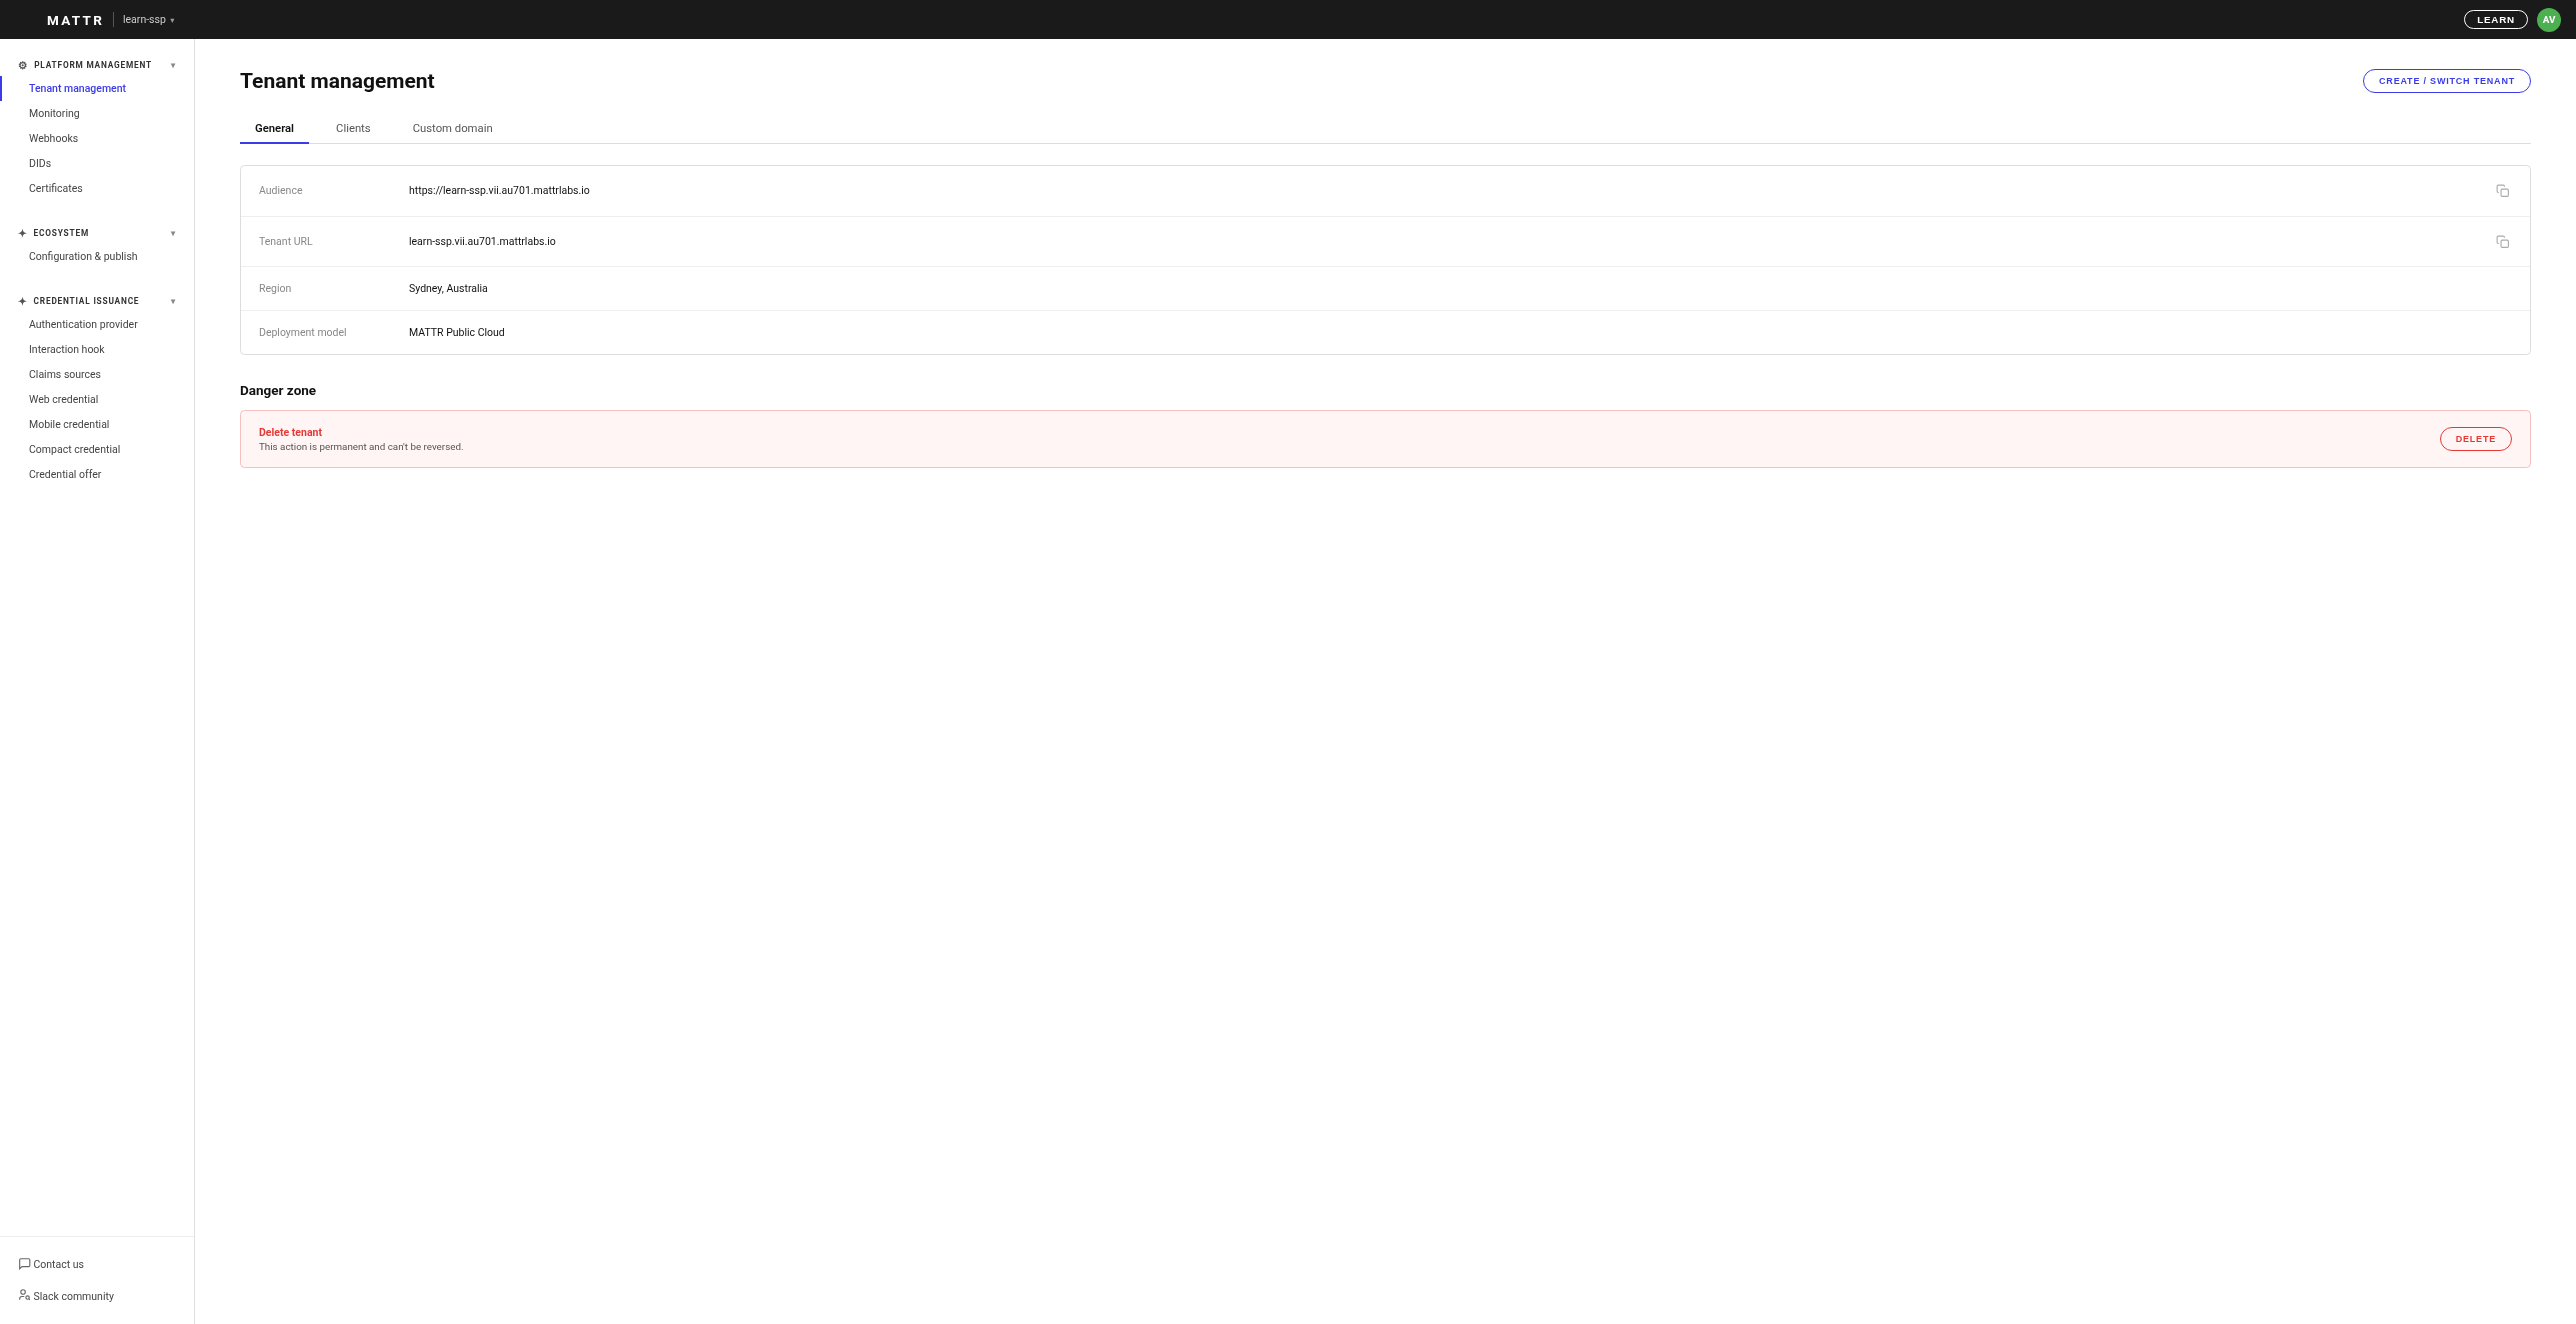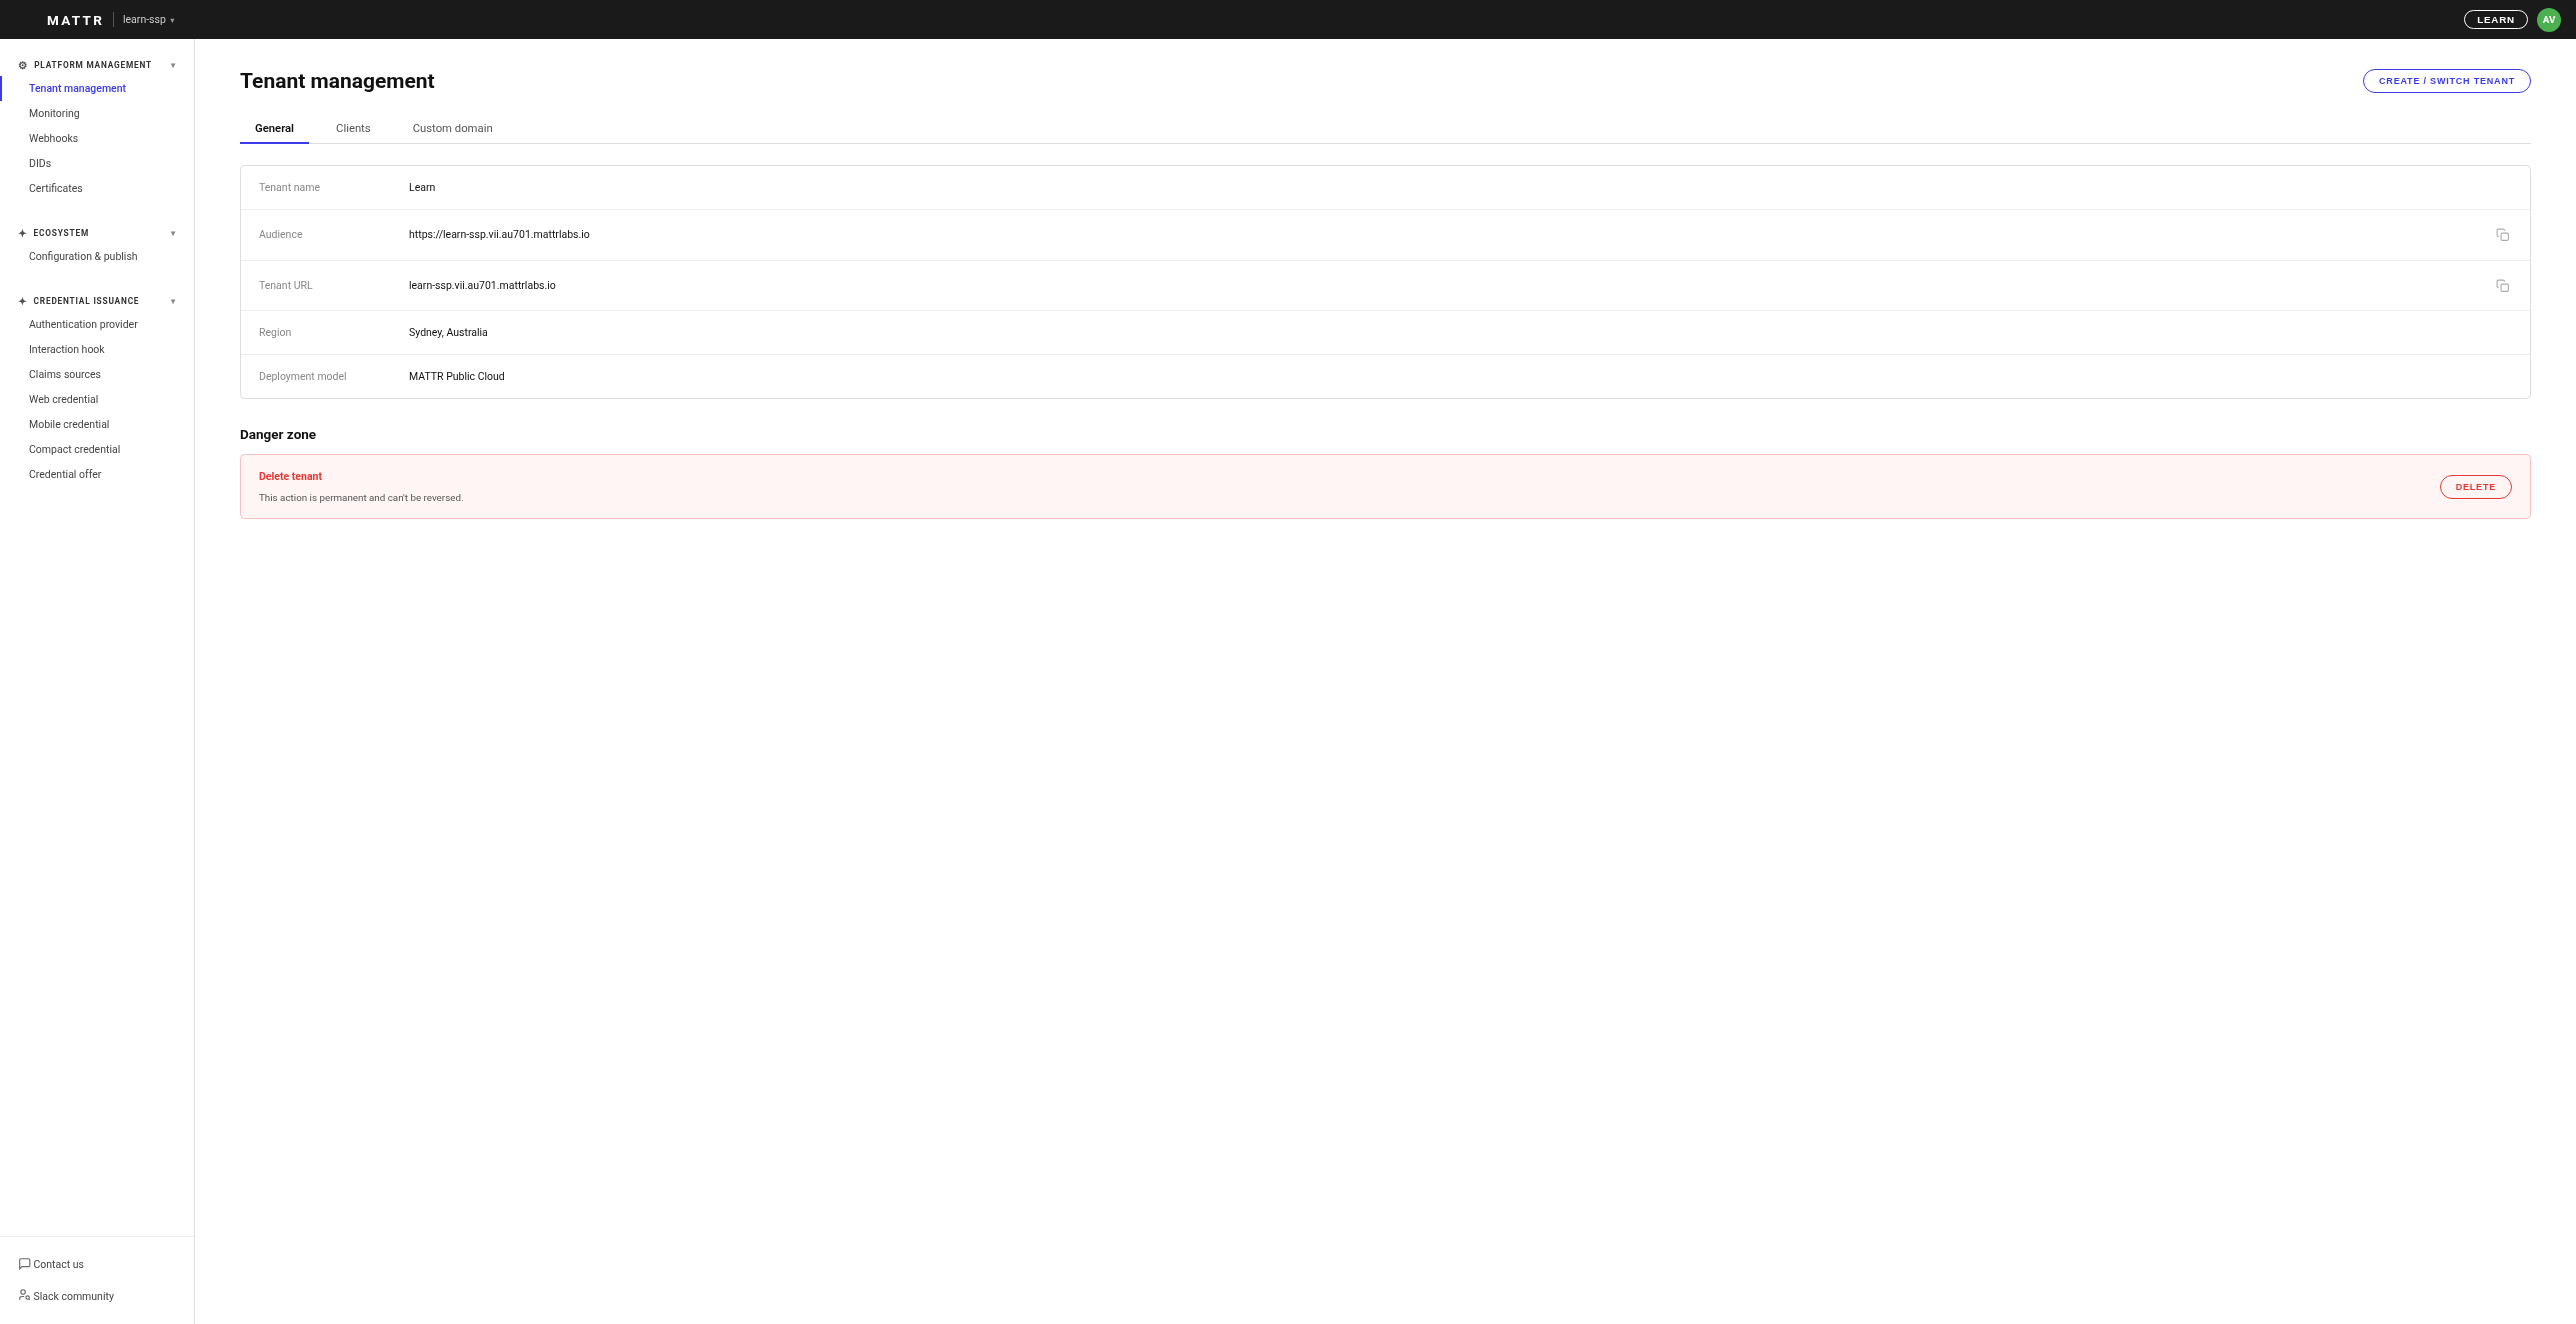--- a/index.html
+++ b/index.html
@@ -180,21 +180,21 @@
       border-radius: 4.5px;
       display: flex;
       align-items: center;
       padding: 15px 18px;
       justify-content: space-between;
     }
     .danger-text-title {
       font-size: 10.5px;
       font-weight: 700;
       color: #e53935;
-      margin-bottom: 9px;
+      margin-bottom: 2px;
     }
     .danger-text-desc {
       font-size: 9.8px;
       color: #555;
     }
     .delete-btn {
       border: 1.5px solid #e53935;
       border-radius: 15px;
       color: #e53935;
       background: transparent;
@@ -321,24 +321,20 @@
     </div>
 
     <div class="tabs">
       <div class="tab active">General</div>
       <div class="tab">Clients</div>
       <div class="tab">Custom domain</div>
     </div>
 
     <div class="info-card">
 
-      <div class="info-row">
-        <span class="info-label">Tenant name</span>
-        <span class="info-value">Learn</span>
-      </div>
 
       <div class="info-row">
         <span class="info-label">Audience</span>
         <span class="info-value">https://learn-ssp.vii.au701.mattrlabs.io</span>
         <button class="copy-btn" title="Copy">
           <svg width="13.5" height="13.5" viewBox="0 0 24 24" fill="none" stroke="currentColor" stroke-width="2">
               <rect x="9" y="9" width="13" height="13" rx="2"></rect>
               <path d="M5 15H4a2 2 0 0 1-2-2V4a2 2 0 0 1 2-2h9a2 2 0 0 1 2 2v1"></path>
             </svg>
         </button>

